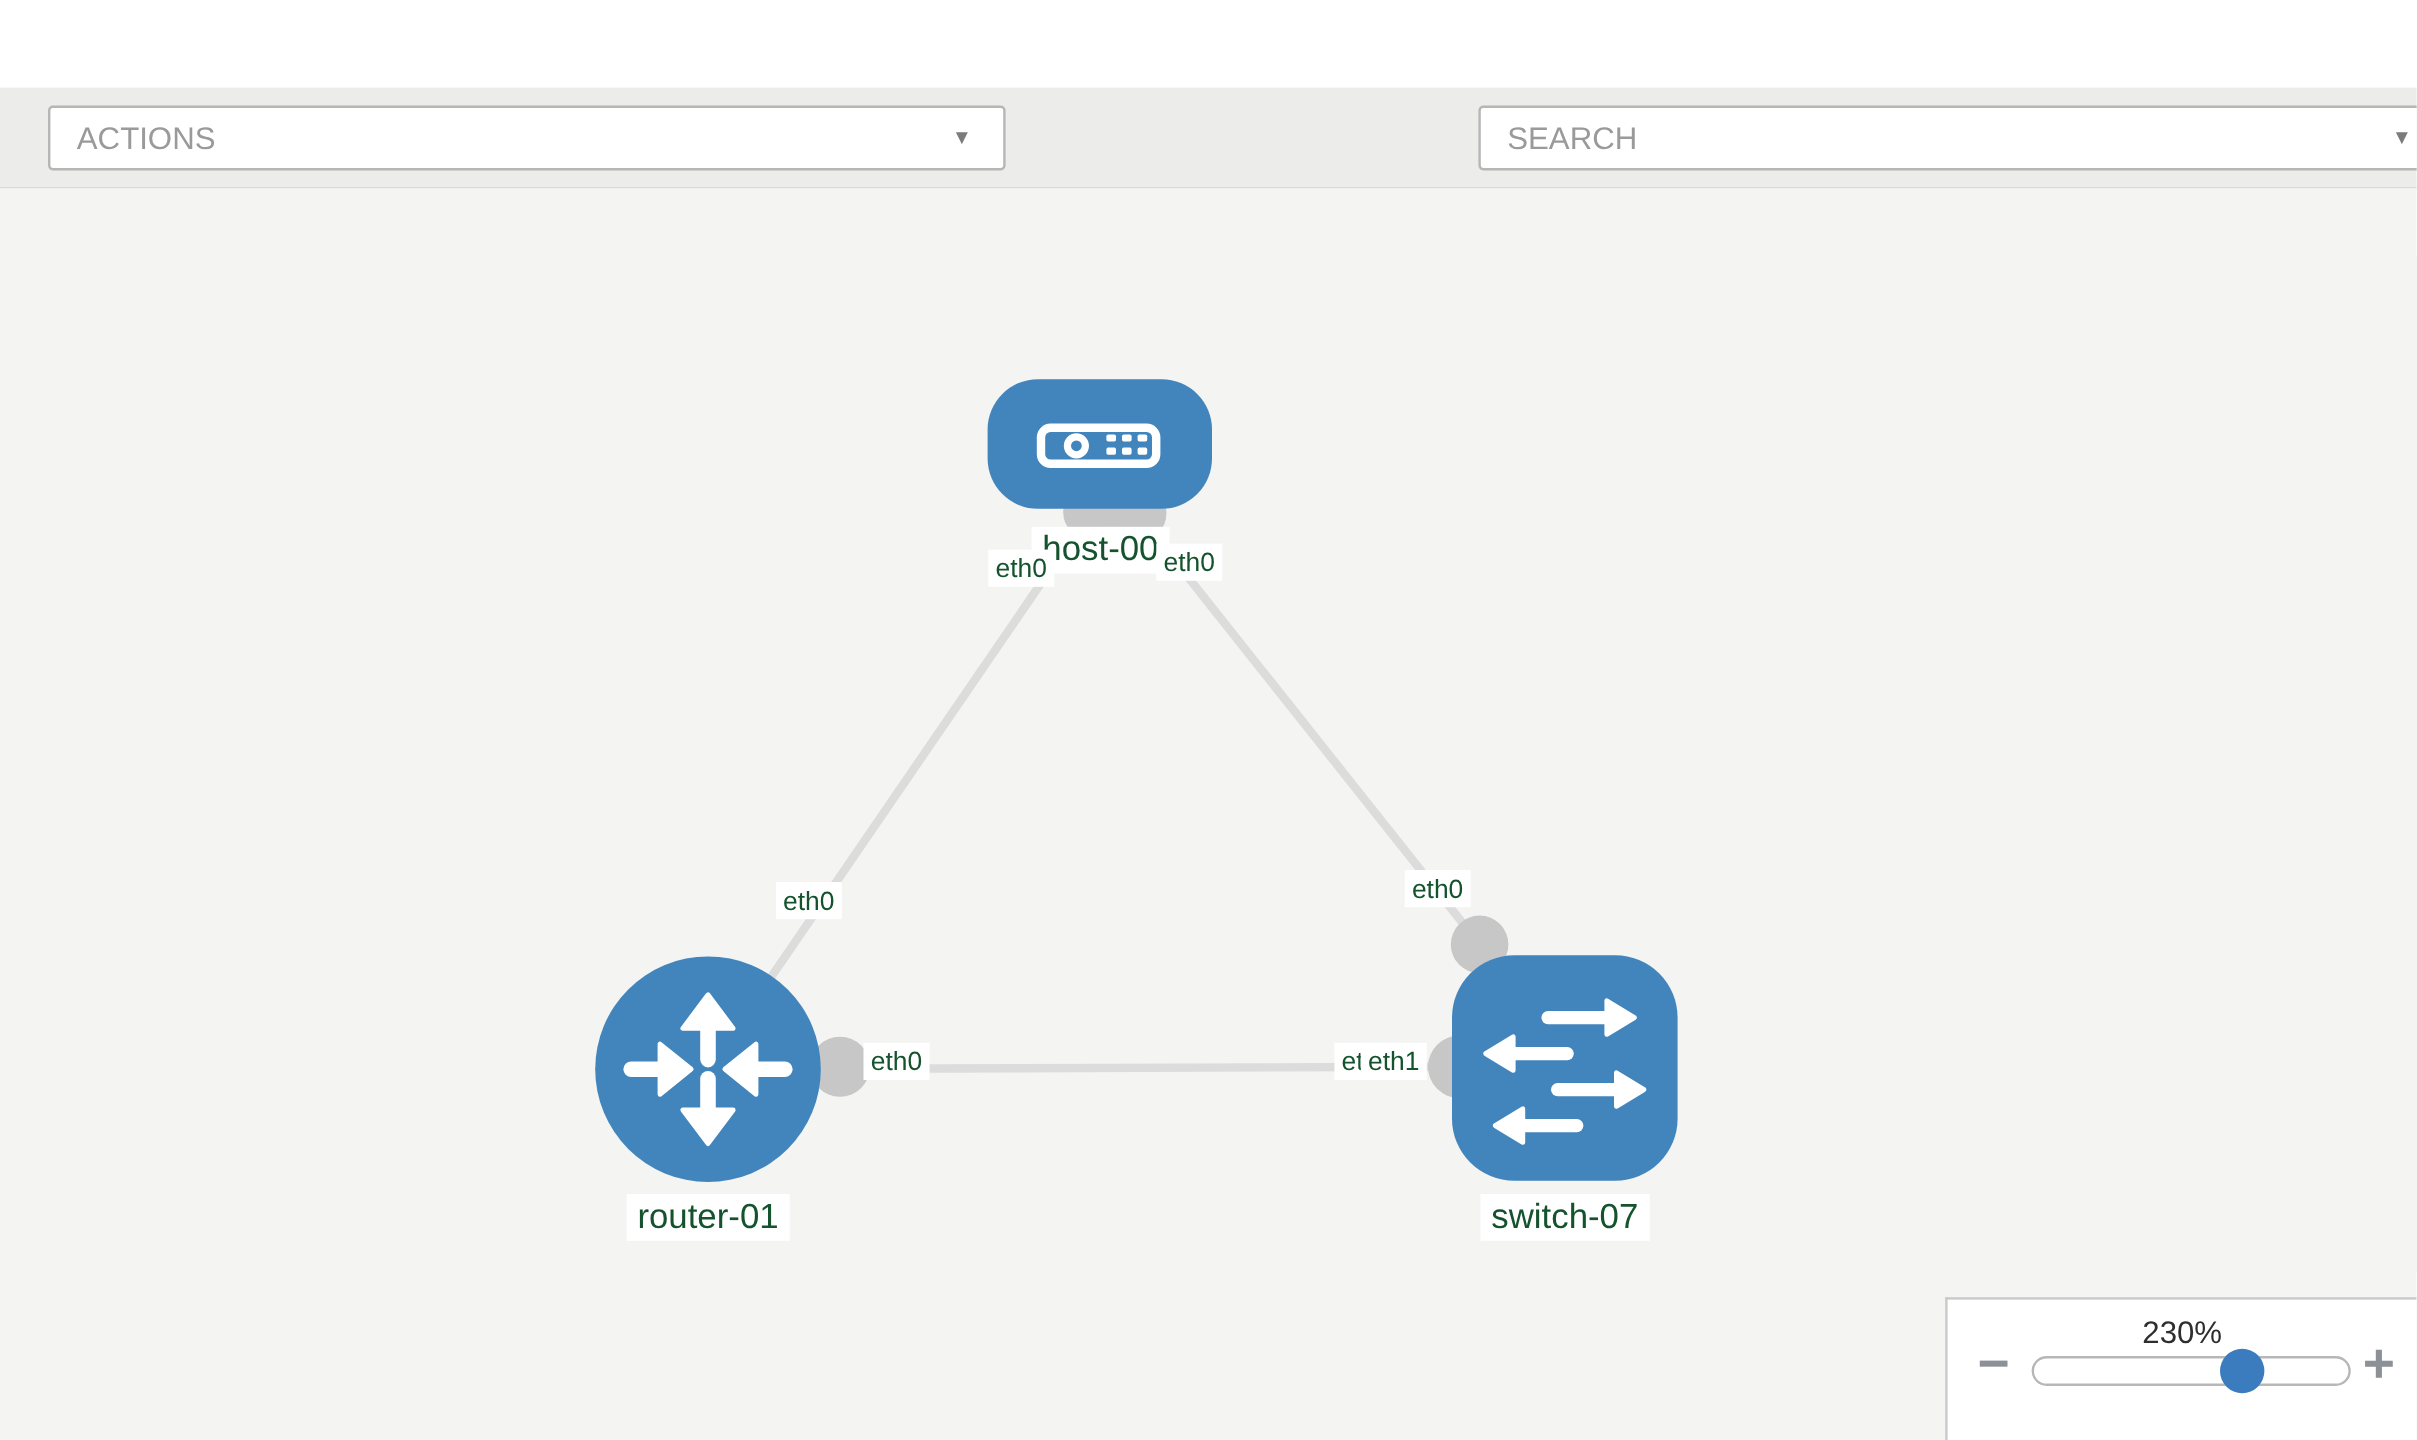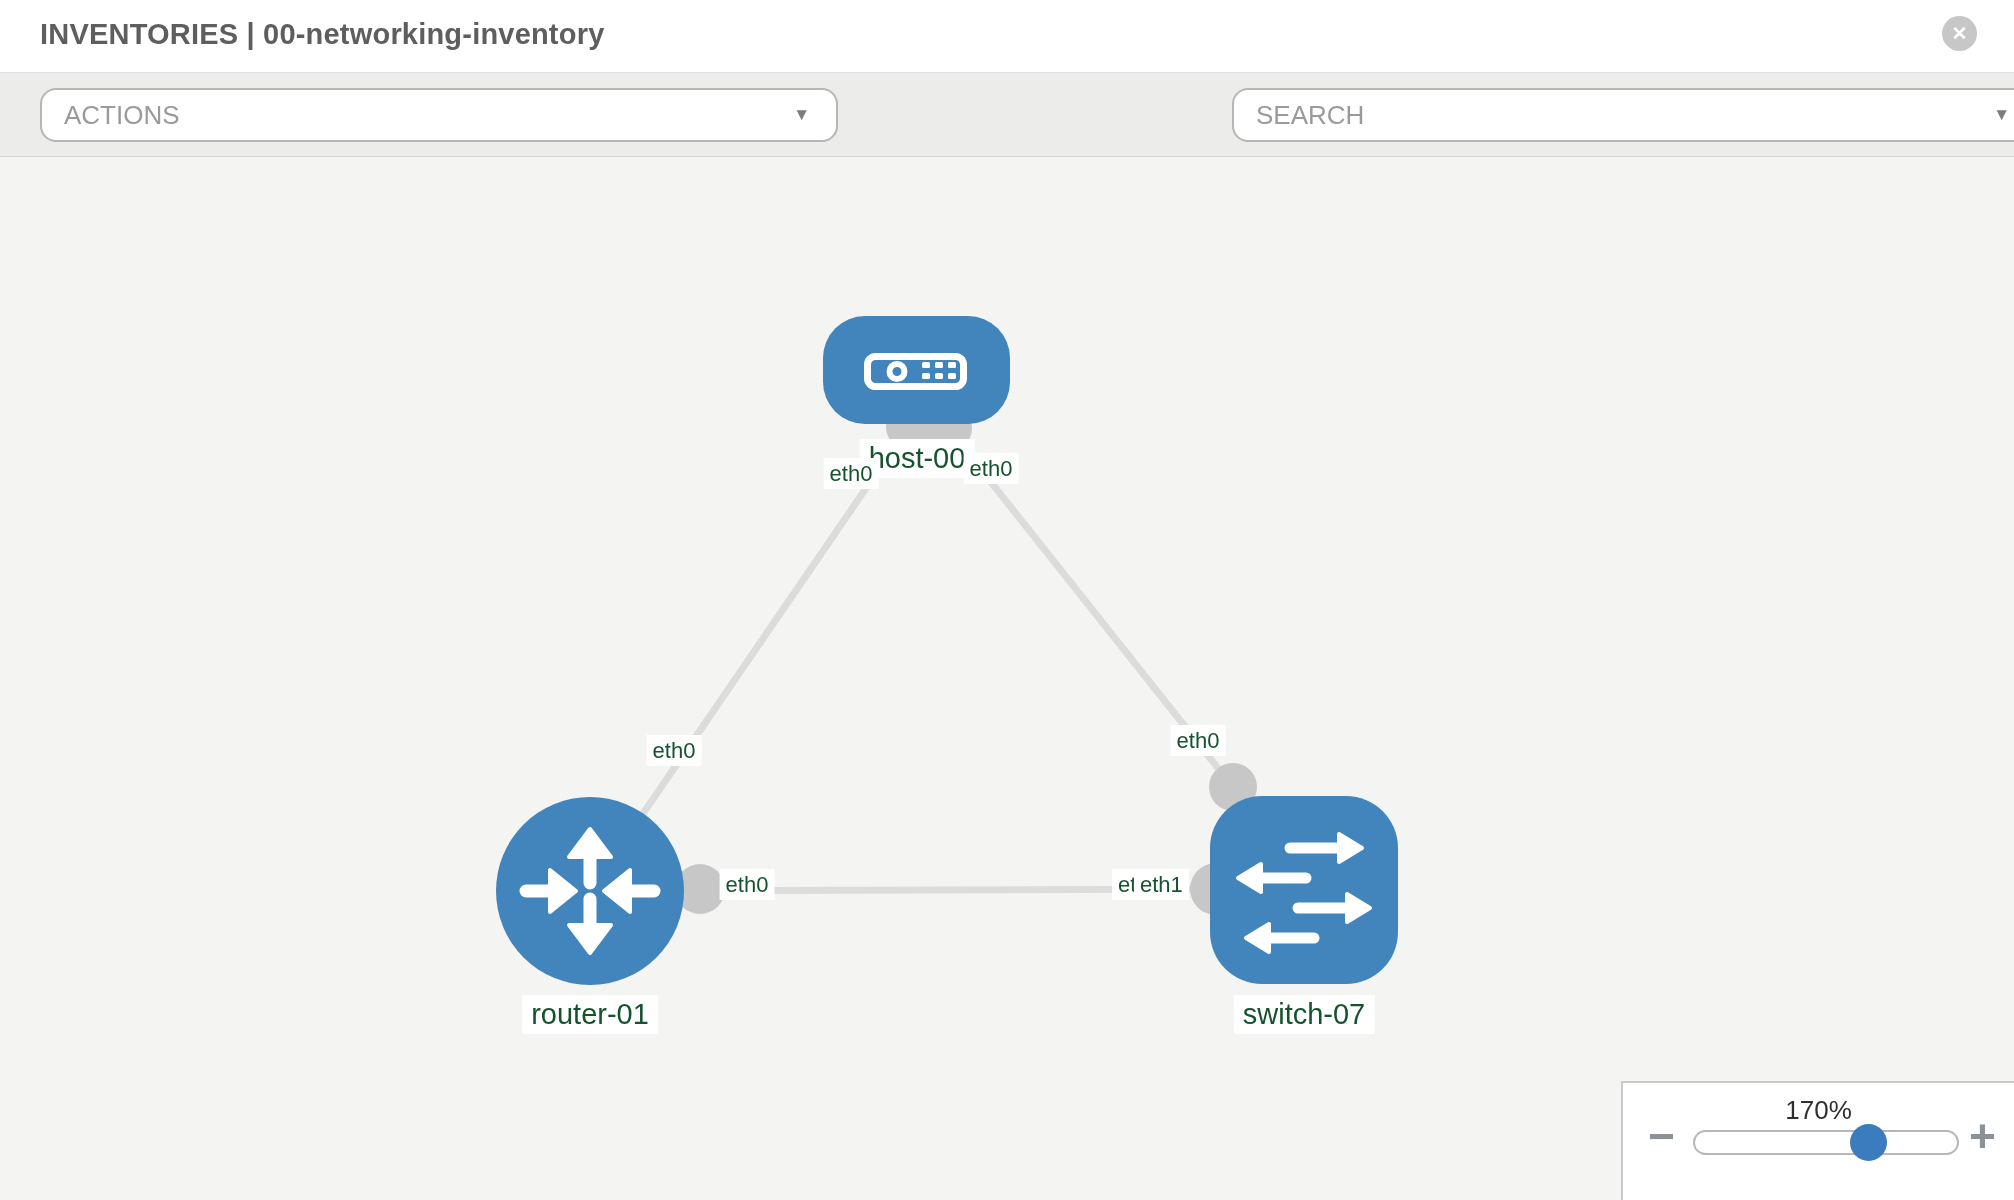--- a/index.html
+++ b/index.html
@@ -7,21 +7,21 @@
   body { font-family:"Liberation Sans", sans-serif; background:#fff; overflow:hidden; }
   .app { position:relative; width:2014px; height:1200px; background:#fff; overflow:hidden; }
 
   
   .header { position:absolute; left:0; top:0; width:2014px; height:73px; background:#fff; border-bottom:1px solid #e2e2e2; }
   .page-title { position:absolute; left:40px; top:18px; font-size:29px; font-weight:700; color:#5e5e5e; letter-spacing:.2px; }
   .close-btn { position:absolute; left:1942px; top:16px; width:35px; height:35px; border-radius:50%; background:#c7c7c7; color:#fff; display:flex; align-items:center; justify-content:center; font-size:19px; font-weight:700; cursor:pointer; }
 
   
   .toolbar { position:absolute; left:0; top:73px; width:2014px; height:84px; background:#ececeb; border-bottom:1px solid #d5d5d4; }
-  .dropdown { position:absolute; top:15px; height:54px; background:#fff; border:2px solid #b6b6b5; border-radius:16px; display:flex; align-items:center; padding:0 22px; font-size:26px; color:#9a9a9a; cursor:pointer; }
+  .dropdown { position:absolute; top:15px; height:54px; background:#fff; border:2px solid #b6b6b5; border-radius:4px; display:flex; align-items:center; padding:0 22px; font-size:26px; color:#9a9a9a; cursor:pointer; }
   .dropdown .caret { position:absolute; right:26px; top:50%; transform:translateY(-50%); font-size:17px; color:#7c7c7c; }
   .dd-actions { left:40px; width:798px; }
   .dd-search { left:1188px; width:806px;margin-left:44px; }
   .tool-btn { position:absolute; top:95px; width:42px; height:42px; color:#6f7780; cursor:pointer; }
   .tool-btn svg { width:100%; height:100%; fill:#6f7780; }
   .tb-wrench { left:1050px; }
   .tb-key { left:1112px; }
   .tb-key svg { transform:scaleX(-1); }
 
   
@@ -45,26 +45,20 @@
   .zoom-minus { left:25px; }
   .zoom-plus  { left:346px; }
   .zoom-track { position:absolute; left:70px; top:47px; width:266px; height:25px; background:#fff; border:2px solid #b7b7b6; border-radius:14px; cursor:pointer; }
   .zoom-thumb { position:absolute; left:155px; top:-8px; width:37px; height:37px; border-radius:50%; background:#3a7cbd; cursor:grab; }
 </style>
 </head>
 <body>
 
 <div class="app">
 
-  <div class="header">
-    <div class="page-title">INVENTORIES | 00-networking-inventory</div>
-    <div class="close-btn">
-      <span>✕</span>
-    </div>
-  </div>
 
   <div class="toolbar">
     <div class="dropdown dd-actions">
       <span>ACTIONS</span>
       <span class="caret">▼</span>
     </div>
 
     <div class="tool-btn tb-wrench">
       <svg viewBox="0 0 512 512">
           <path d="M507.73 109.1c-2.24-9.03-13.54-12.09-20.12-5.51l-74.36 74.36-67.88-11.31-11.31-67.88 74.36-74.36c6.62-6.62 3.43-17.9-5.66-20.16-47.38-11.74-99.55.91-136.58 37.93-39.64 39.64-50.55 97.1-34.05 147.2L18.74 402.76c-24.99 24.99-24.99 65.51 0 90.5 24.99 24.99 65.51 24.99 90.5 0l213.21-213.21c50.12 16.71 107.47 5.68 147.37-34.22 37.07-37.07 49.7-89.32 37.91-136.73zM64 472c-13.25 0-24-10.75-24-24 0-13.26 10.75-24 24-24s24 10.74 24 24c0 13.25-10.75 24-24 24z"></path>
@@ -152,21 +146,21 @@
     <div class="lbl" style="left:1198px; top:568px;">eth0</div>
 
     <div class="lbl" style="left:747px; top:712px;">eth0</div>
     <div class="lbl lbl-left" style="left:1112px; top:712px;">eth0</div>
     <div class="lbl lbl-left" style="left:1134px; top:712px;">eth1</div>
 
     <div class="lbl lbl-big" style="left:590px; top:838px;">router-01</div>
     <div class="lbl lbl-big" style="left:1304px; top:838px;">switch-07</div>
 
     <div class="zoom-panel">
-      <div class="zoom-level">170%</div>
+      <div class="zoom-level">230%</div>
       <div class="zoom-minus">−</div>
       <div class="zoom-track">
         <div class="zoom-thumb"></div>
       </div>
       <div class="zoom-plus">+</div>
     </div>
 
   </div>
 </div>
 

